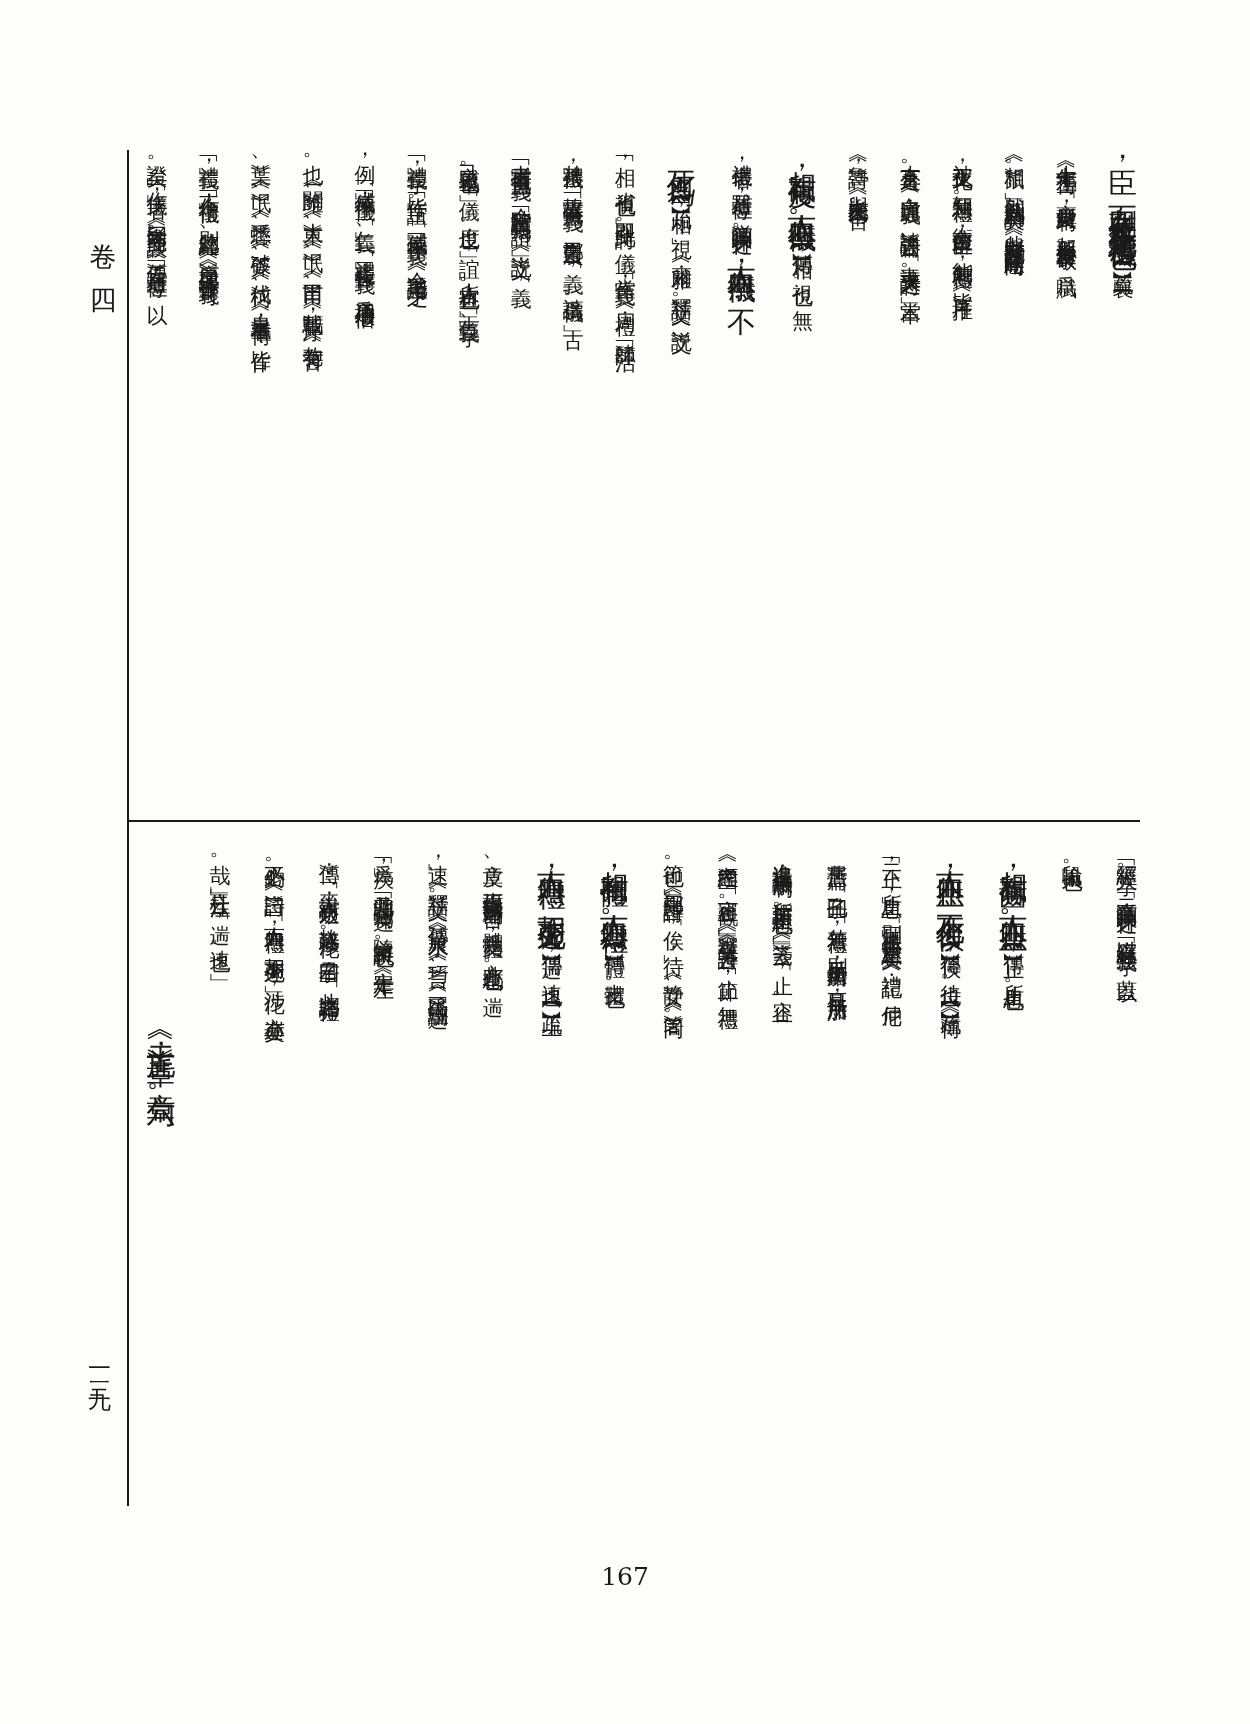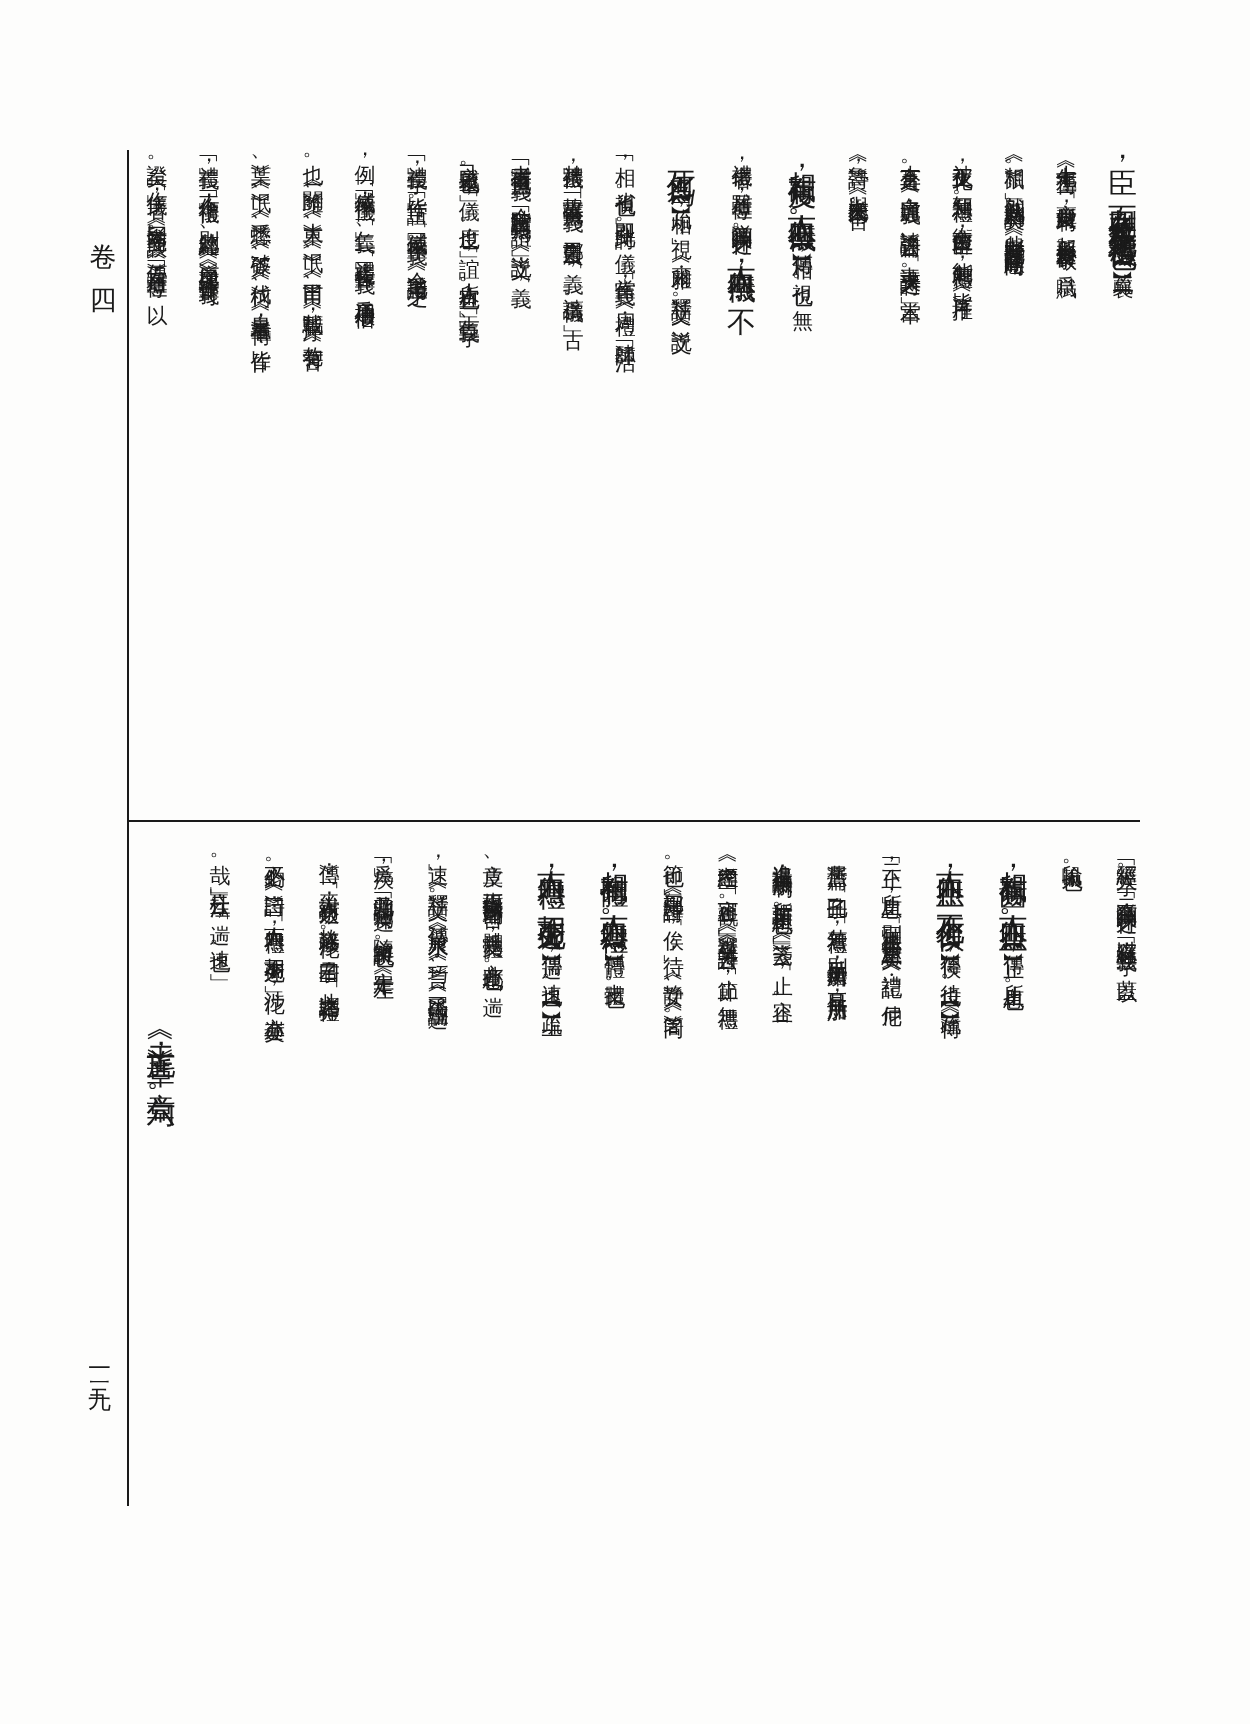--- a/index.html
+++ b/index.html
@@ -111,14 +111,15 @@
       <div class="col"><span class="seg-large">人而無禮，胡不遄死！</span><span class="seg-small">【傳】遄，速也。【疏】上二</span></div>
       <div class="col"><span class="seg-small">章皮、齒俱指鼠身一端而言，體爲支體，亦此意也。「遄，</span></div>
       <div class="col"><span class="seg-small">速」，《釋詁》文。《傳》於《泉水》、《巧言》、《烝民》竝訓「遄」</span></div>
       <div class="col"><span class="seg-small">爲「疾」，此乃訓「遄」爲「速」，隨文解説也。定十年《左</span></div>
       <div class="col"><span class="seg-small">傳》：「晉人討衛之叛，故遂殺涉佗。君子曰：「此之謂弃禮</span></div>
       <div class="col"><span class="seg-small">必不鈞。《詩》曰：「人而無禮，胡不遄死！」涉佗，亦遄矣</span></div>
       <div class="col"><span class="seg-small">哉。」」杜注云：「遄，速也。」</span></div>
       <div class="col indent"><span class="seg-large">《干旄》三章，章六句。</span></div>
     </div>
 
+  <div class="page-number">167</div>
 
 </div>
 
 </body></html>

